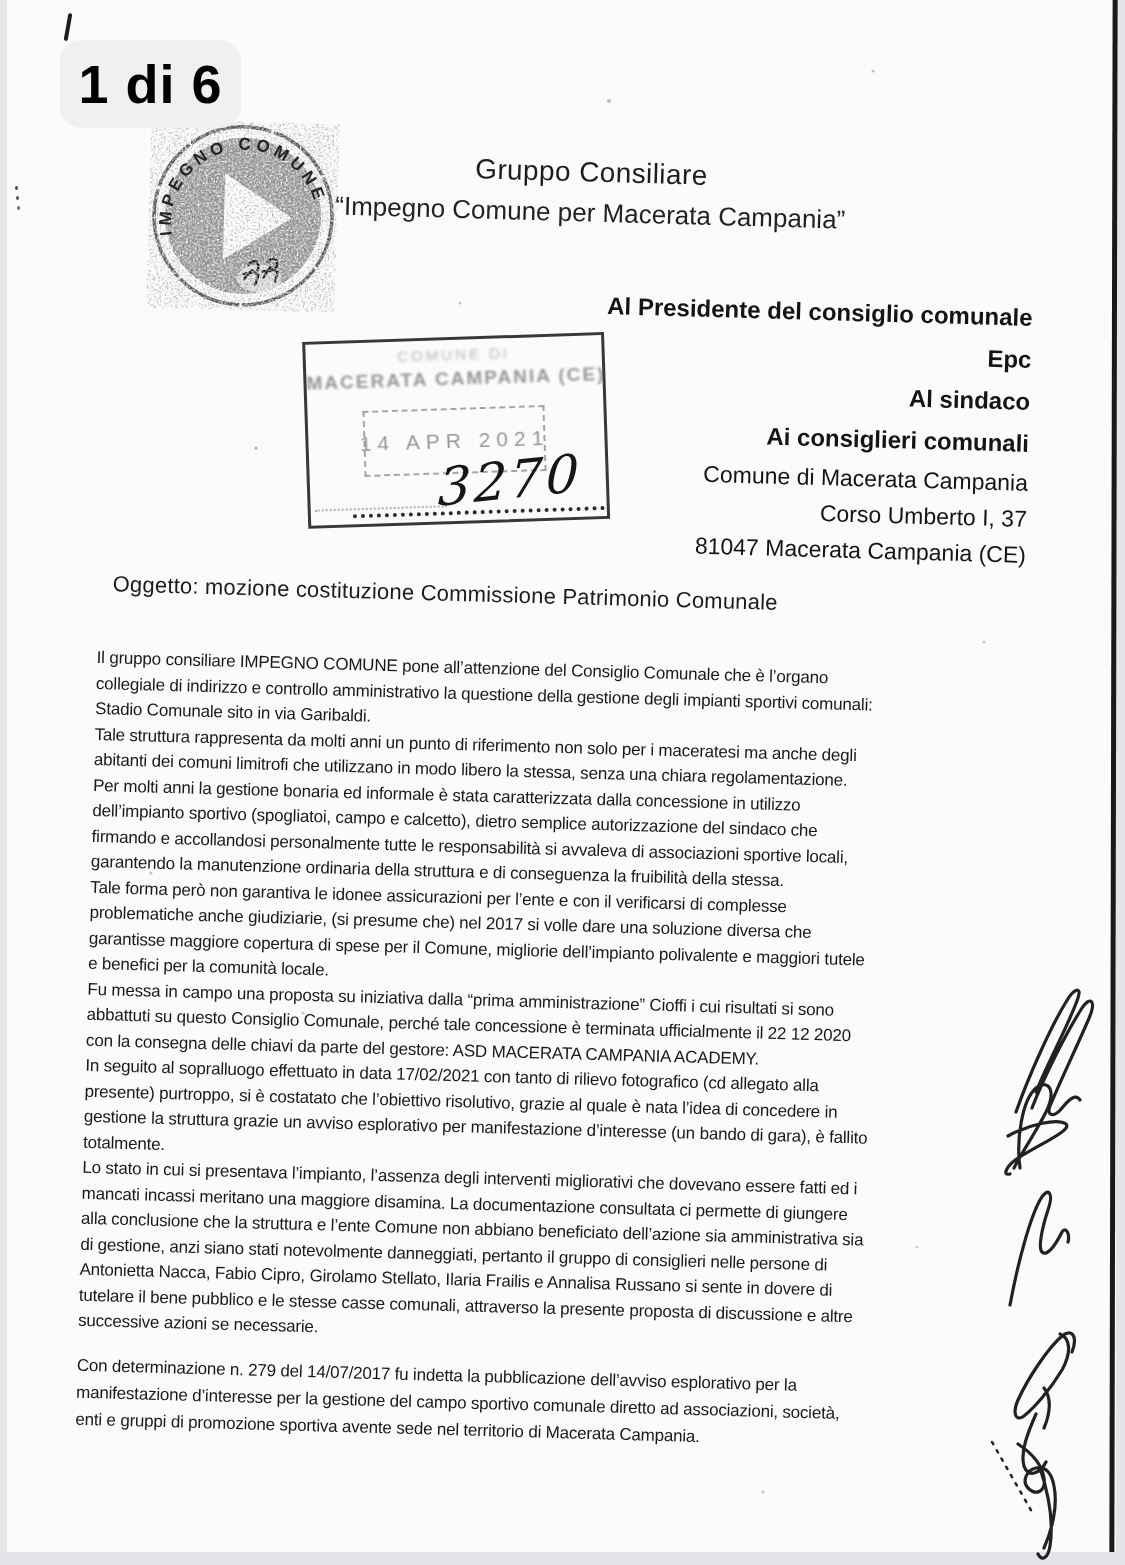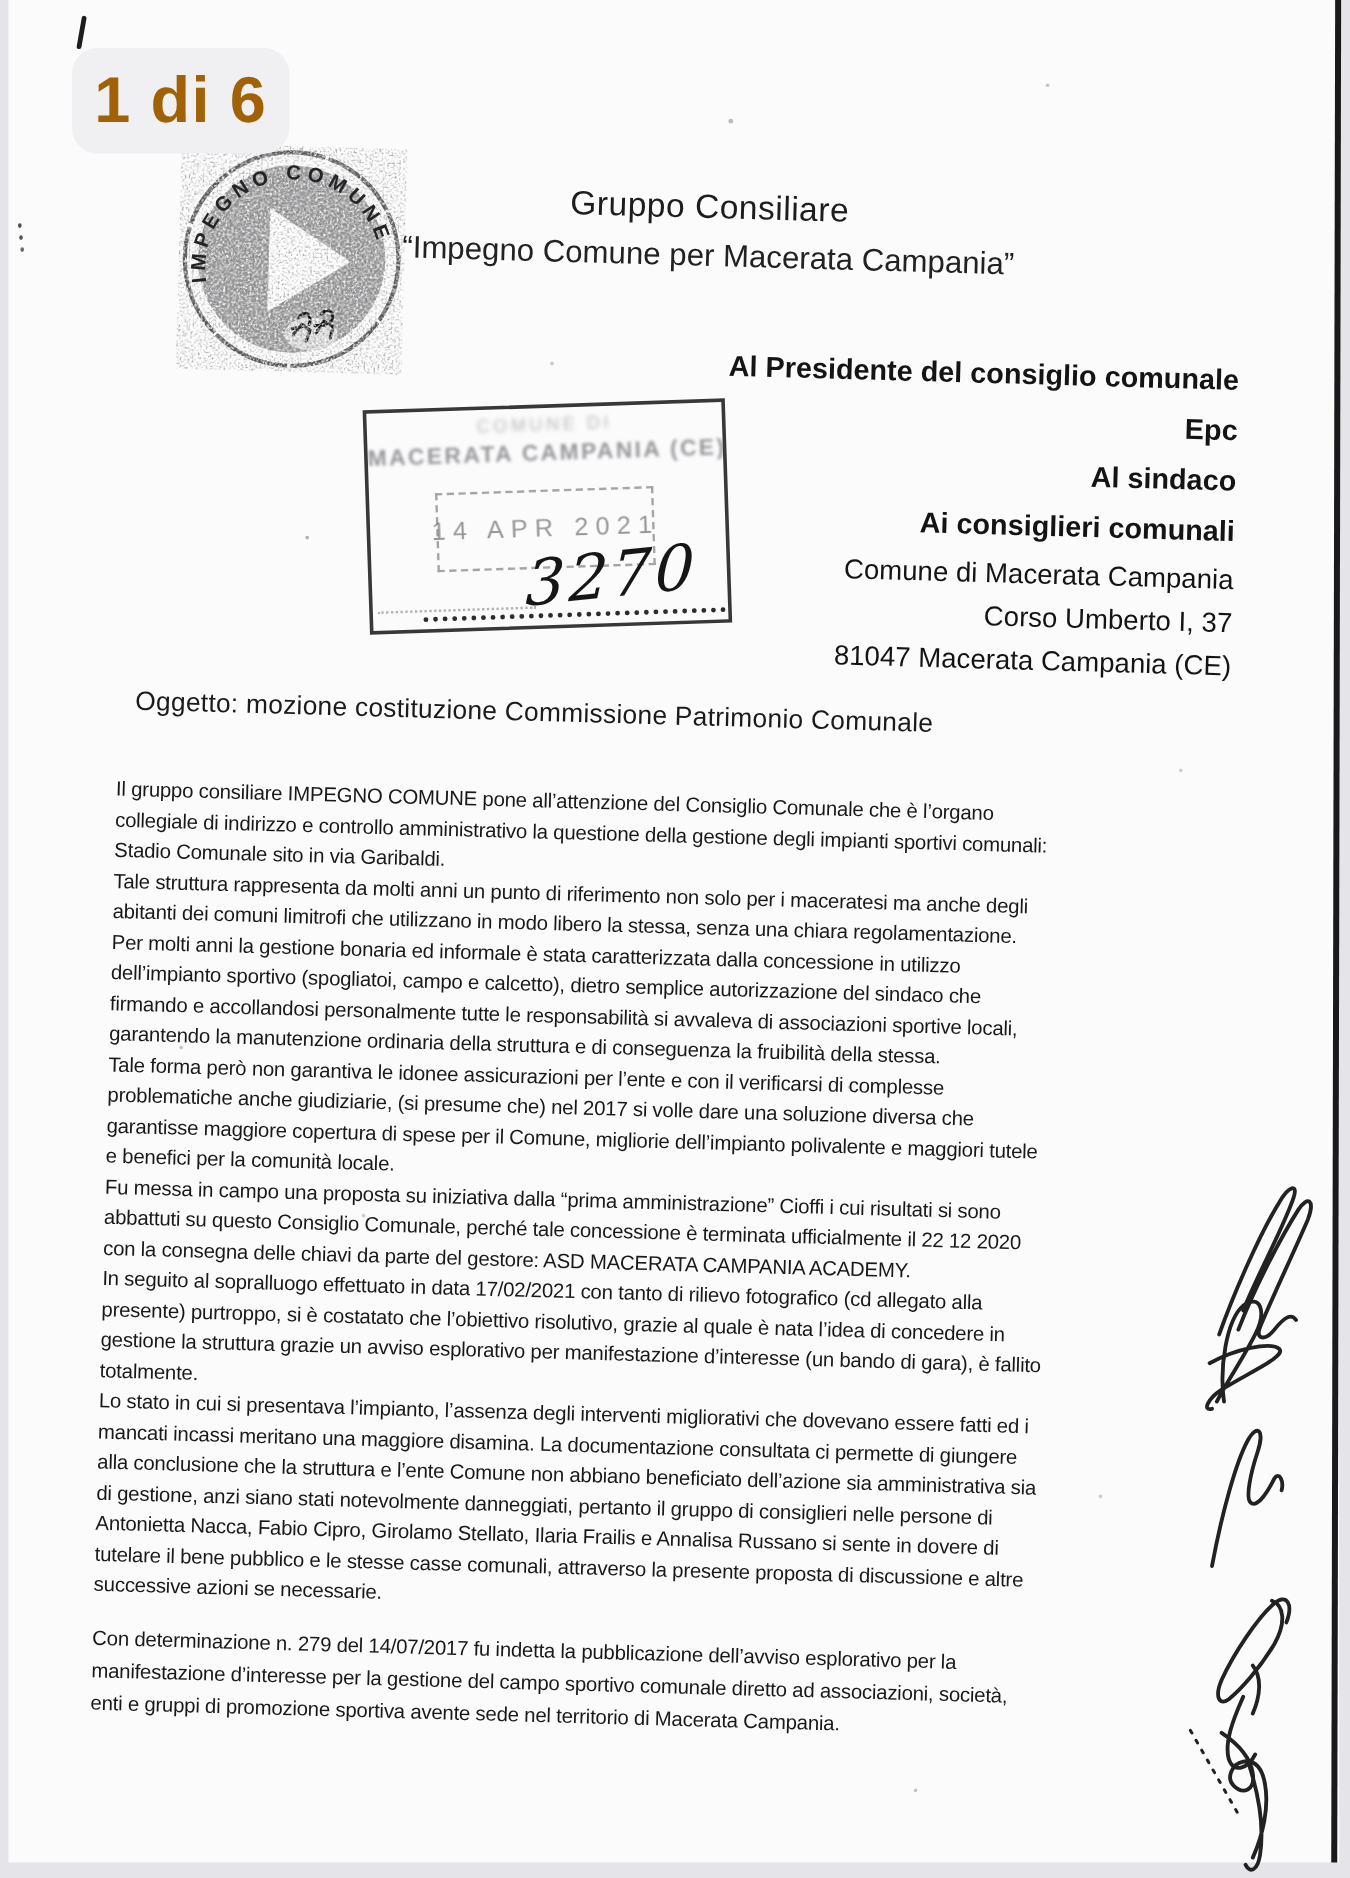--- a/index.html
+++ b/index.html
@@ -24,21 +24,21 @@
     position:absolute;left:0;top:0;width:1125px;height:1565px;
     transform:rotate(1.6deg);transform-origin:0 0;
     color:#1a1a1a;
   }
   .rot *{position:absolute;}
   
   .page-badge{
     position:absolute;left:60px;top:40px;width:181px;height:88px;
     background:#f0f0f3;border-radius:21px;
     display:flex;align-items:center;justify-content:center;
-    font-size:54px;font-weight:600;letter-spacing:1px;color:#a16207;
+    font-size:54px;font-weight:600;letter-spacing:1px;color:#000000;
     z-index:5;
   }
   
   .hdr{left:336px;top:140px;width:520px;text-align:center;}
   .hdr span{position:static;display:block;white-space:nowrap;}
   .hdr .l1{font-size:28px;color:#1d1d1d;margin-bottom:9px;letter-spacing:.4px;}
   .hdr .l2{font-size:26px;color:#222;}
   
   .recipients{right:84px;top:268px;width:520px;text-align:right;}
   .recipients span{position:static;display:block;white-space:nowrap;color:#141414;}

